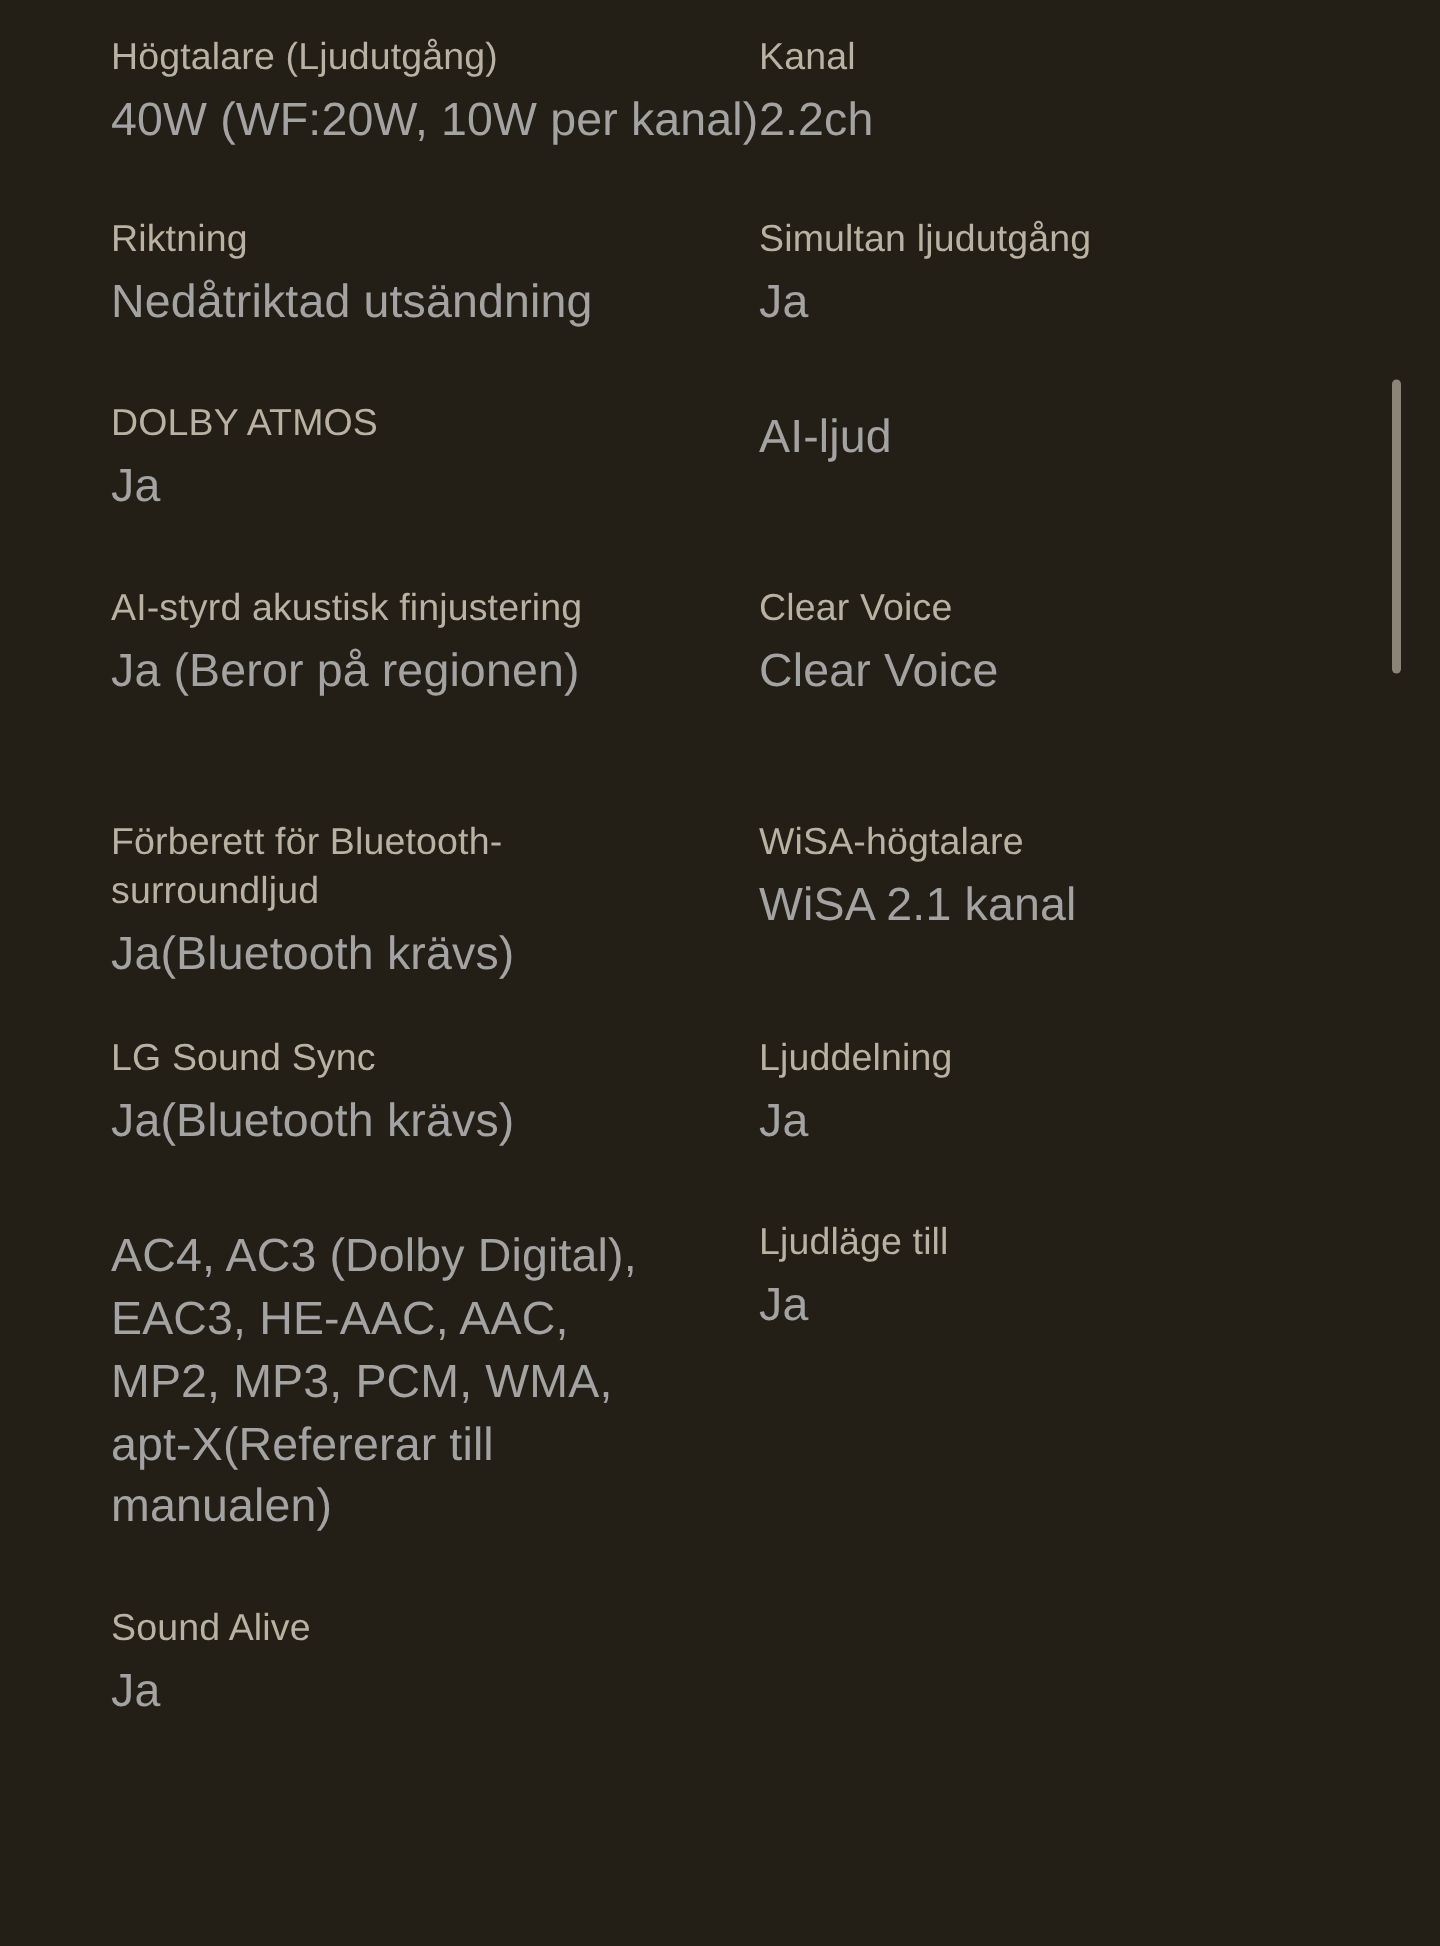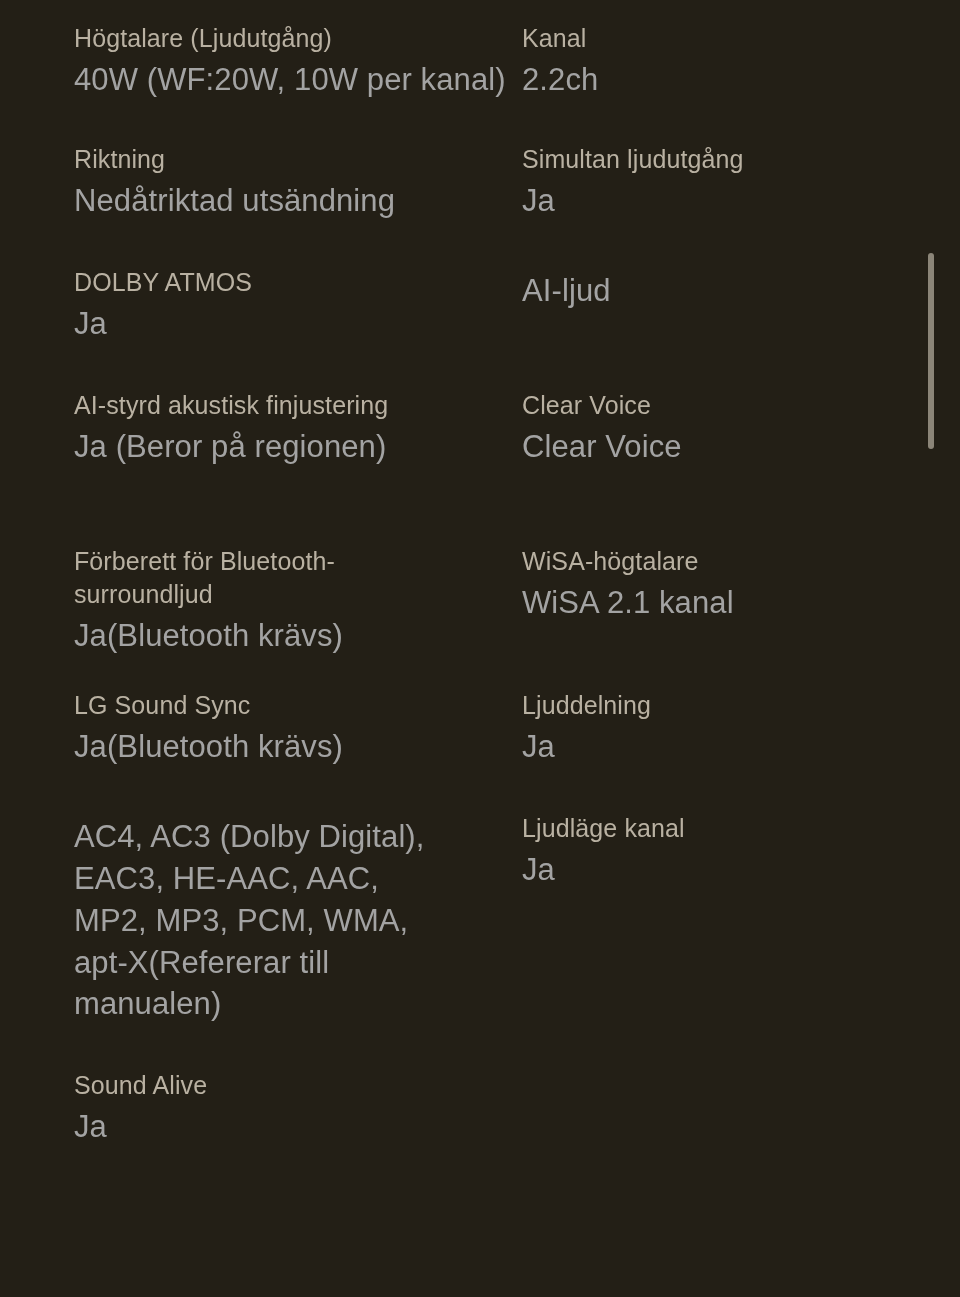--- a/index.html
+++ b/index.html
@@ -21,21 +21,21 @@
     top: 0;
     width: 960px;
     height: 1297px;
     box-sizing: border-box;
     padding: 22px 40px 0 74px;
   }
 
   .spec-grid {
     display: grid;
     grid-template-columns: 432px 1fr;
-    column-gap: 16px;
+    column-gap: 0px;
     align-items: start;
   }
 
   .spec-cell {
     padding-bottom: 0;
   }
 
   .spec-label {
     color: #b9b1a2;
     font-size: 25px;
@@ -128,21 +128,21 @@
 
     <div class="spec-cell" style="padding-bottom:44px;">
       <div class="spec-label">Ljuddelning</div>
       <div class="spec-value">Ja</div>
     </div>
     <div class="spec-cell" style="padding-bottom:44px;">
       <div class="spec-value" style="max-width:370px;">AC4, AC3 (Dolby Digital), EAC3, HE-AAC, AAC, MP2, MP3, PCM, WMA, apt-X(Refererar till manualen)</div>
     </div>
 
     <div class="spec-cell">
-      <div class="spec-label">Ljudläge kanal</div>
+      <div class="spec-label">Ljudläge till</div>
       <div class="spec-value">Ja</div>
     </div>
     <div class="spec-cell">
       <div class="spec-label">Sound Alive</div>
       <div class="spec-value">Ja</div>
     </div>
 
   </div>
 </div>
 

